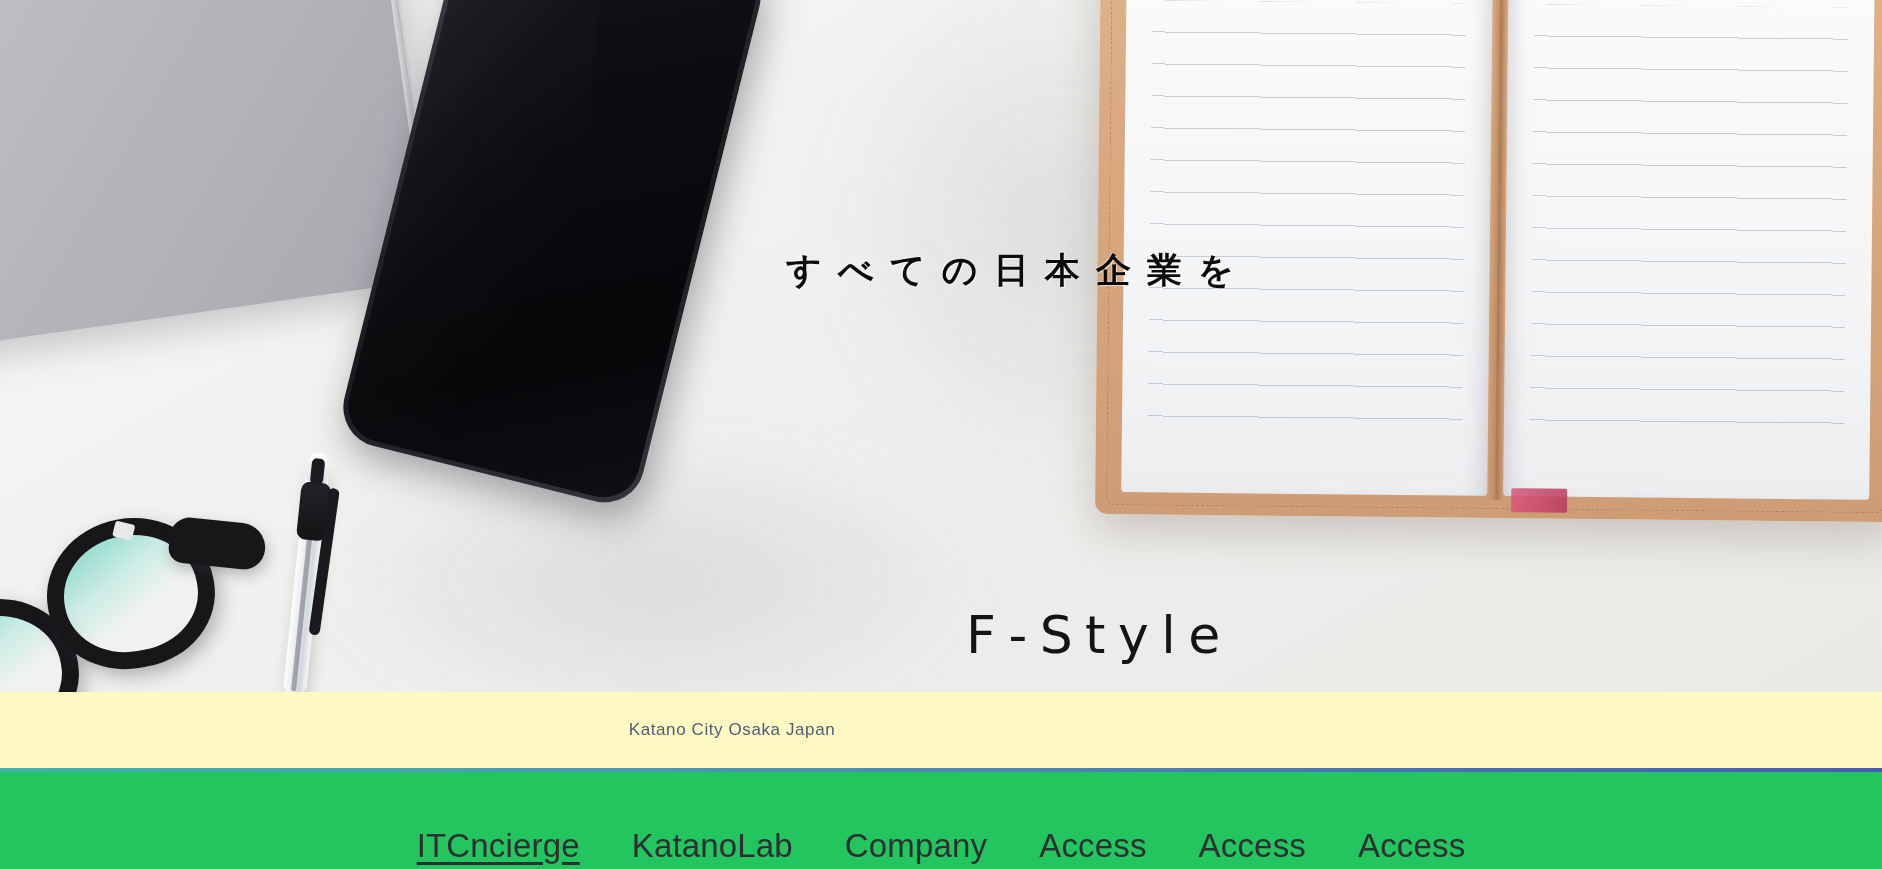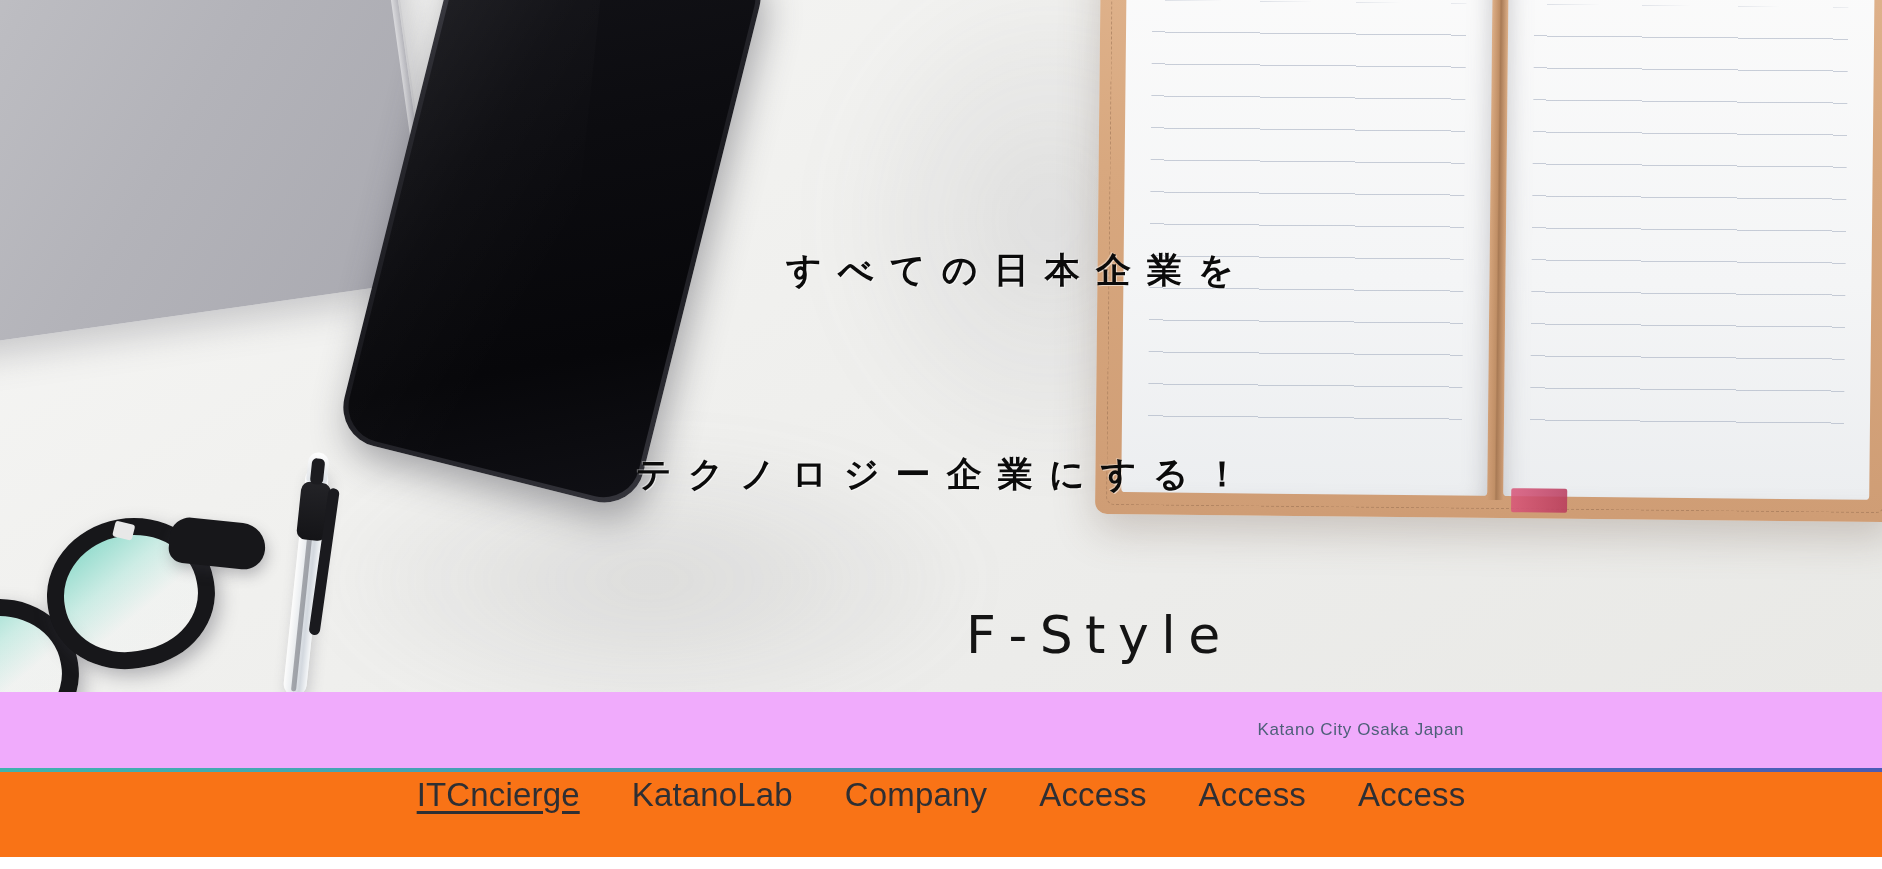--- a/index.html
+++ b/index.html
@@ -280,47 +280,47 @@
     letter-spacing: 0.24em;
     white-space: nowrap;
     font-family: "DejaVu Sans", "Liberation Sans", sans-serif;
   }
 
   
   .locbar {
     position: relative;
     width: 1882px;
     height: 76px;
-    background: #f0abfc;
+    background: #fef9c3;
     display: flex;
     align-items: center;
-    justify-content: flex-end;
+    justify-content: center;
   }
   .locbar-text {
     font-size: 17px;
     color: #4d5f78;
     letter-spacing: 0.035em;
     margin-right: 418px;
     white-space: nowrap;
   }
 
   
   .rule {
     width: 1882px;
     height: 4px;
     background: linear-gradient(90deg, #3fb3ae 0%, #45a3b4 22%, #4e8ab5 50%, #4a6fba 76%, #4a5bb5 100%);
   }
 
   
   .nav {
     width: 1882px;
-    height: 85px;
-    background: #f97316;
+    height: 97px;
+    background: #22c55e;
     display: flex;
-    align-items: flex-start;
+    align-items: flex-end;
     justify-content: center;
     gap: 48px;
   }
   .nav-item {
     font-size: 33px;
     color: #2f2f33;
     letter-spacing: 0.005em;
     text-decoration: none;
     white-space: nowrap;
     padding: 4px 2px;
@@ -381,21 +381,20 @@
         <div class="pen-ink"></div>
         <div class="pen-grip"></div>
         <div class="pen-tip"></div>
         <div class="pen-plunger"></div>
         <div class="pen-clip"></div>
       </div>
     </div>
 
     <div class="hero-copy">
       <div class="hero-line one">すべての日本企業を</div>
-      <div class="hero-line two">テクノロジー企業にする！</div>
       <div class="brand">F-Style</div>
     </div>
   </section>
 
   <div class="locbar">
     <span class="locbar-text">Katano City Osaka Japan</span>
   </div>
 
   <div class="rule"></div>
 

